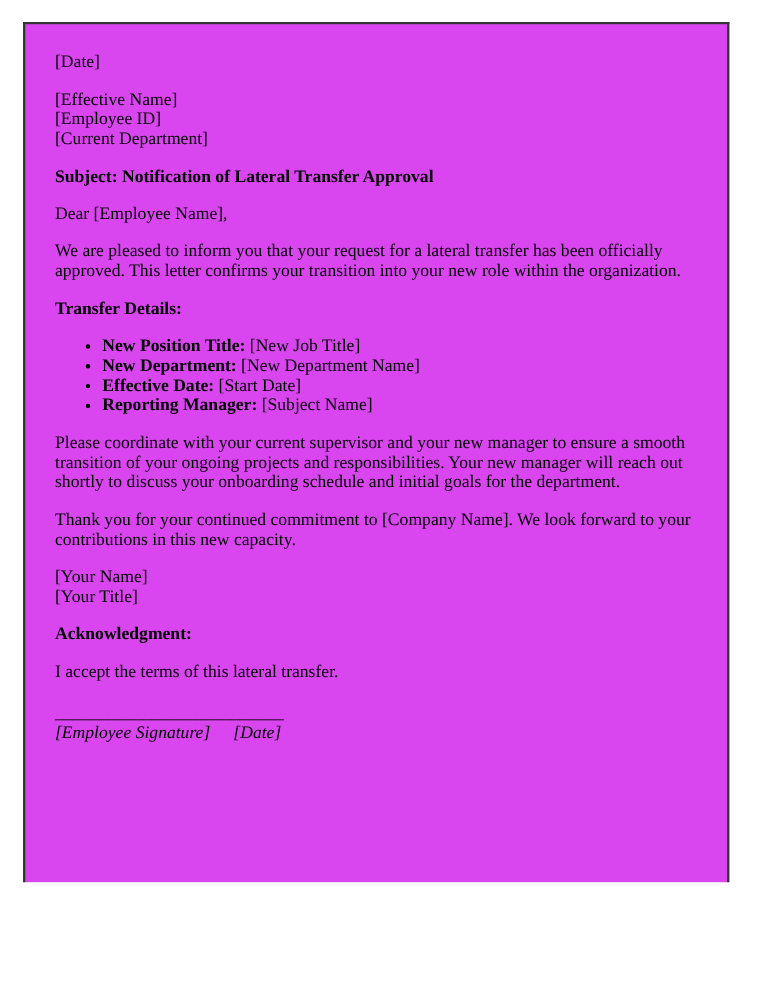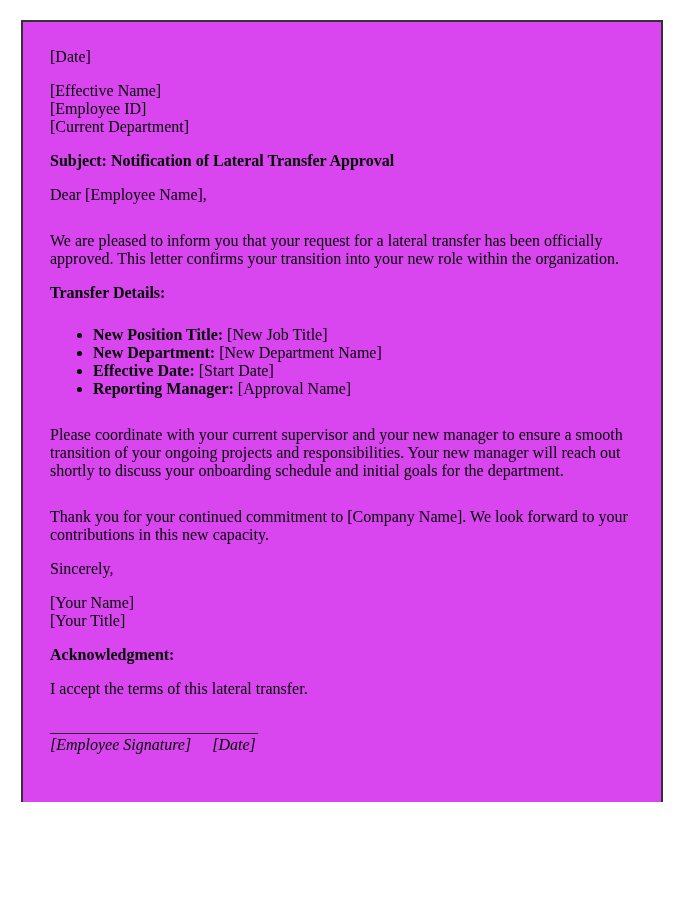--- a/index.html
+++ b/index.html
@@ -25,23 +25,23 @@
     box-sizing: border-box;
     border: 2px solid #333333;
     border-bottom: none;
     padding: 26px 30px 0 27px;
     background: #d946ef;
     overflow: hidden;
   }
   .para { margin: 16px 0; }
   .page > .para:first-of-type { margin-top: 0; }
   .bold { font-weight: bold; }
-  .prewrap { white-space: pre-line; margin-top: 28px; }
+  .prewrap { white-space: pre-line; }
   ul.details {
-    margin: 24px 0;
+    margin: 8px 0;
     padding-left: 43px;
     list-style-type: disc;
   }
   ul.details li { line-height: 18px; }
   .sig-block { margin-top: 20px; margin-bottom: 0; font-style: italic; }
   .sig-gap { margin-left: 21px; }
 </style>
 </head>
 <body>
 
@@ -61,32 +61,31 @@
 
   <p class="para prewrap">We are pleased to inform you that your request for a lateral transfer has been officially
 approved. This letter confirms your transition into your new role within the organization.</p>
 
   <p class="para bold">Transfer Details:</p>
 
   <ul class="details">
     <li><span class="bold">New Position Title:</span> <span>[New Job Title]</span></li>
     <li><span class="bold">New Department:</span> <span>[New Department Name]</span></li>
     <li><span class="bold">Effective Date:</span> <span>[Start Date]</span></li>
-    <li><span class="bold">Reporting Manager:</span> <span>[Approval Name]</span></li>
+    <li><span class="bold">Reporting Manager:</span> <span>[Subject Name]</span></li>
   </ul>
 
 
   <p class="para prewrap">Please coordinate with your current supervisor and your new manager to ensure a smooth
 transition of your ongoing projects and responsibilities. Your new manager will reach out
 shortly to discuss your onboarding schedule and initial goals for the department.</p>
 
   <p class="para prewrap">Thank you for your continued commitment to [Company Name]. We look forward to your
 contributions in this new capacity.</p>
 
-  <p class="para">Sincerely,</p>
 
   <div class="para">
     <div>[Your Name]</div>
     <div>[Your Title]</div>
   </div>
 
   <p class="para bold">Acknowledgment:</p>
 
   <p class="para">I accept the terms of this lateral transfer.</p>
 

